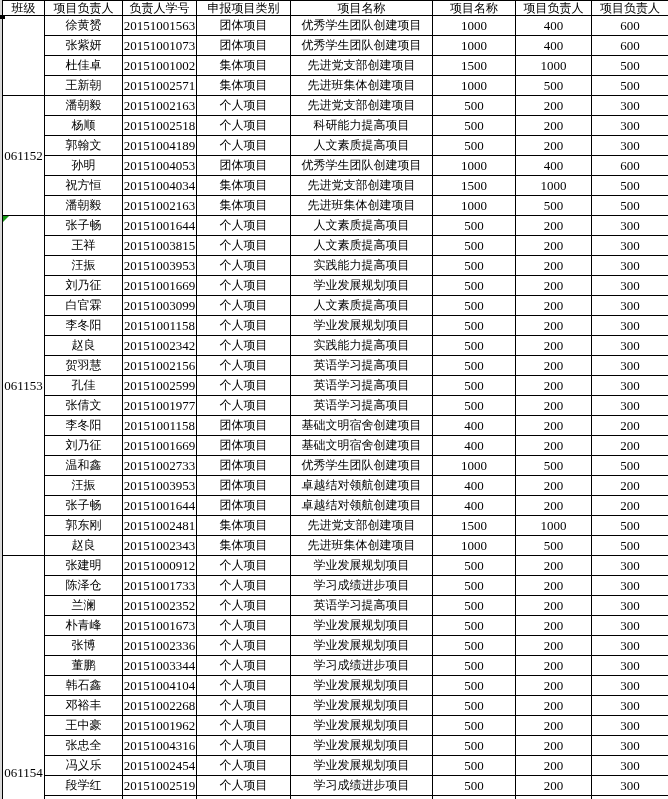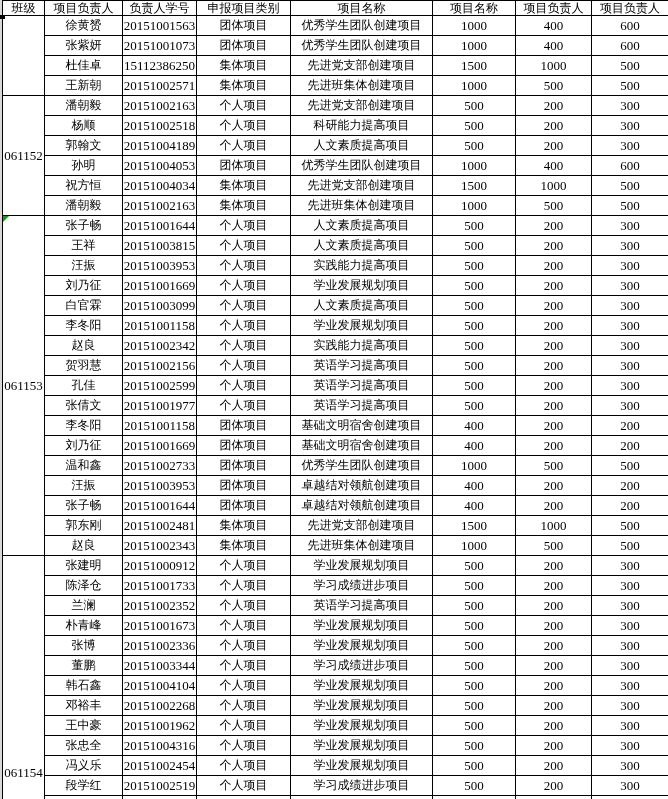--- a/index.html
+++ b/index.html
@@ -78,21 +78,21 @@
           <td class="cn">张紫妍</td>
           <td class="num">20151001073</td>
           <td class="cn">团体项目</td>
           <td class="cn">优秀学生团队创建项目</td>
           <td class="num">1000</td>
           <td class="num">400</td>
           <td class="num">600</td>
         </tr>
         <tr>
           <td class="cn">杜佳卓</td>
-          <td class="num">15112386250</td>
+          <td class="num">20151001002</td>
           <td class="cn">集体项目</td>
           <td class="cn">先进党支部创建项目</td>
           <td class="num">1500</td>
           <td class="num">1000</td>
           <td class="num">500</td>
         </tr>
         <tr>
           <td class="cn">王新朝</td>
           <td class="num">20151002571</td>
           <td class="cn">集体项目</td>

